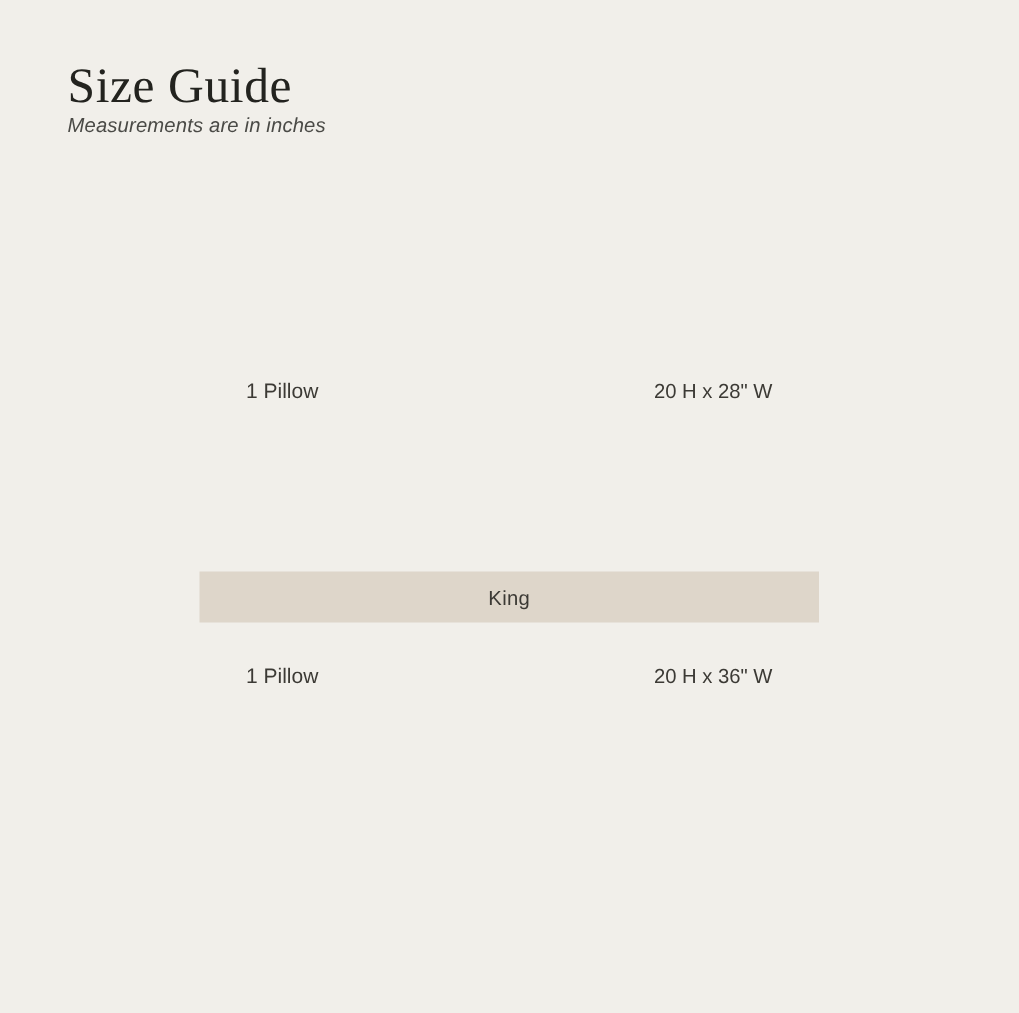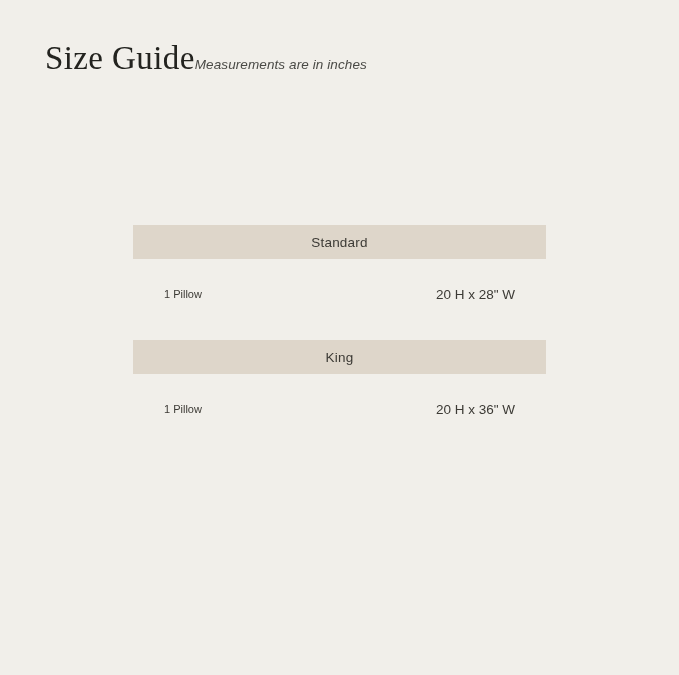--- a/index.html
+++ b/index.html
@@ -19,20 +19,21 @@
     width: 679px;
     height: 675px;
     box-sizing: border-box;
   }
   .header {
     position: absolute;
     left: 45px;
     top: 40px;
     display: flex;
     align-items: baseline;
+    flex-direction: column;
   }
   .title {
     font-family: "Liberation Serif", serif;
     font-size: 33px;
     font-weight: 400;
     letter-spacing: 0.4px;
     color: #23231f;
     line-height: 1.1;
   }
   .subtitle {
@@ -41,21 +42,21 @@
     font-size: 13.5px;
     color: #4a4a46;
     letter-spacing: 0.1px;
   }
   .table-block {
     position: absolute;
     left: 133px;
     width: 413px;
   }
   .block-standard { top: 225px; }
-  .block-king { top: 340px; }
+  .block-king { top: 381px; }
 
   .section-head {
     background: #ded6ca;
     height: 34px;
     display: flex;
     align-items: center;
     justify-content: center;
   }
   .section-head-label {
     font-size: 13.5px;
@@ -65,42 +66,39 @@
   .row {
     margin-top: 18px;
     height: 34px;
     display: flex;
     align-items: center;
     justify-content: space-between;
     padding: 0 31px 0 31px;
     box-sizing: border-box;
   }
   .row-label {
-    font-size: 11px;
+    font-size: 14px;
     color: #3c3a35;
   }
   .row-value {
     font-size: 13.5px;
     color: #3c3a35;
   }
 </style>
 </head>
 <body>
 
 <div class="page">
 
   <div class="header">
     <div class="title">Size Guide</div>
     <div class="subtitle">Measurements are in inches</div>
   </div>
 
   <div class="table-block block-standard">
-    <div class="section-head">
-      <span class="section-head-label">Standard</span>
-    </div>
     <div class="row">
       <span class="row-label">1 Pillow</span>
       <span class="row-value">20 H x 28" W</span>
     </div>
   </div>
 
   <div class="table-block block-king">
     <div class="section-head">
       <span class="section-head-label">King</span>
     </div>

